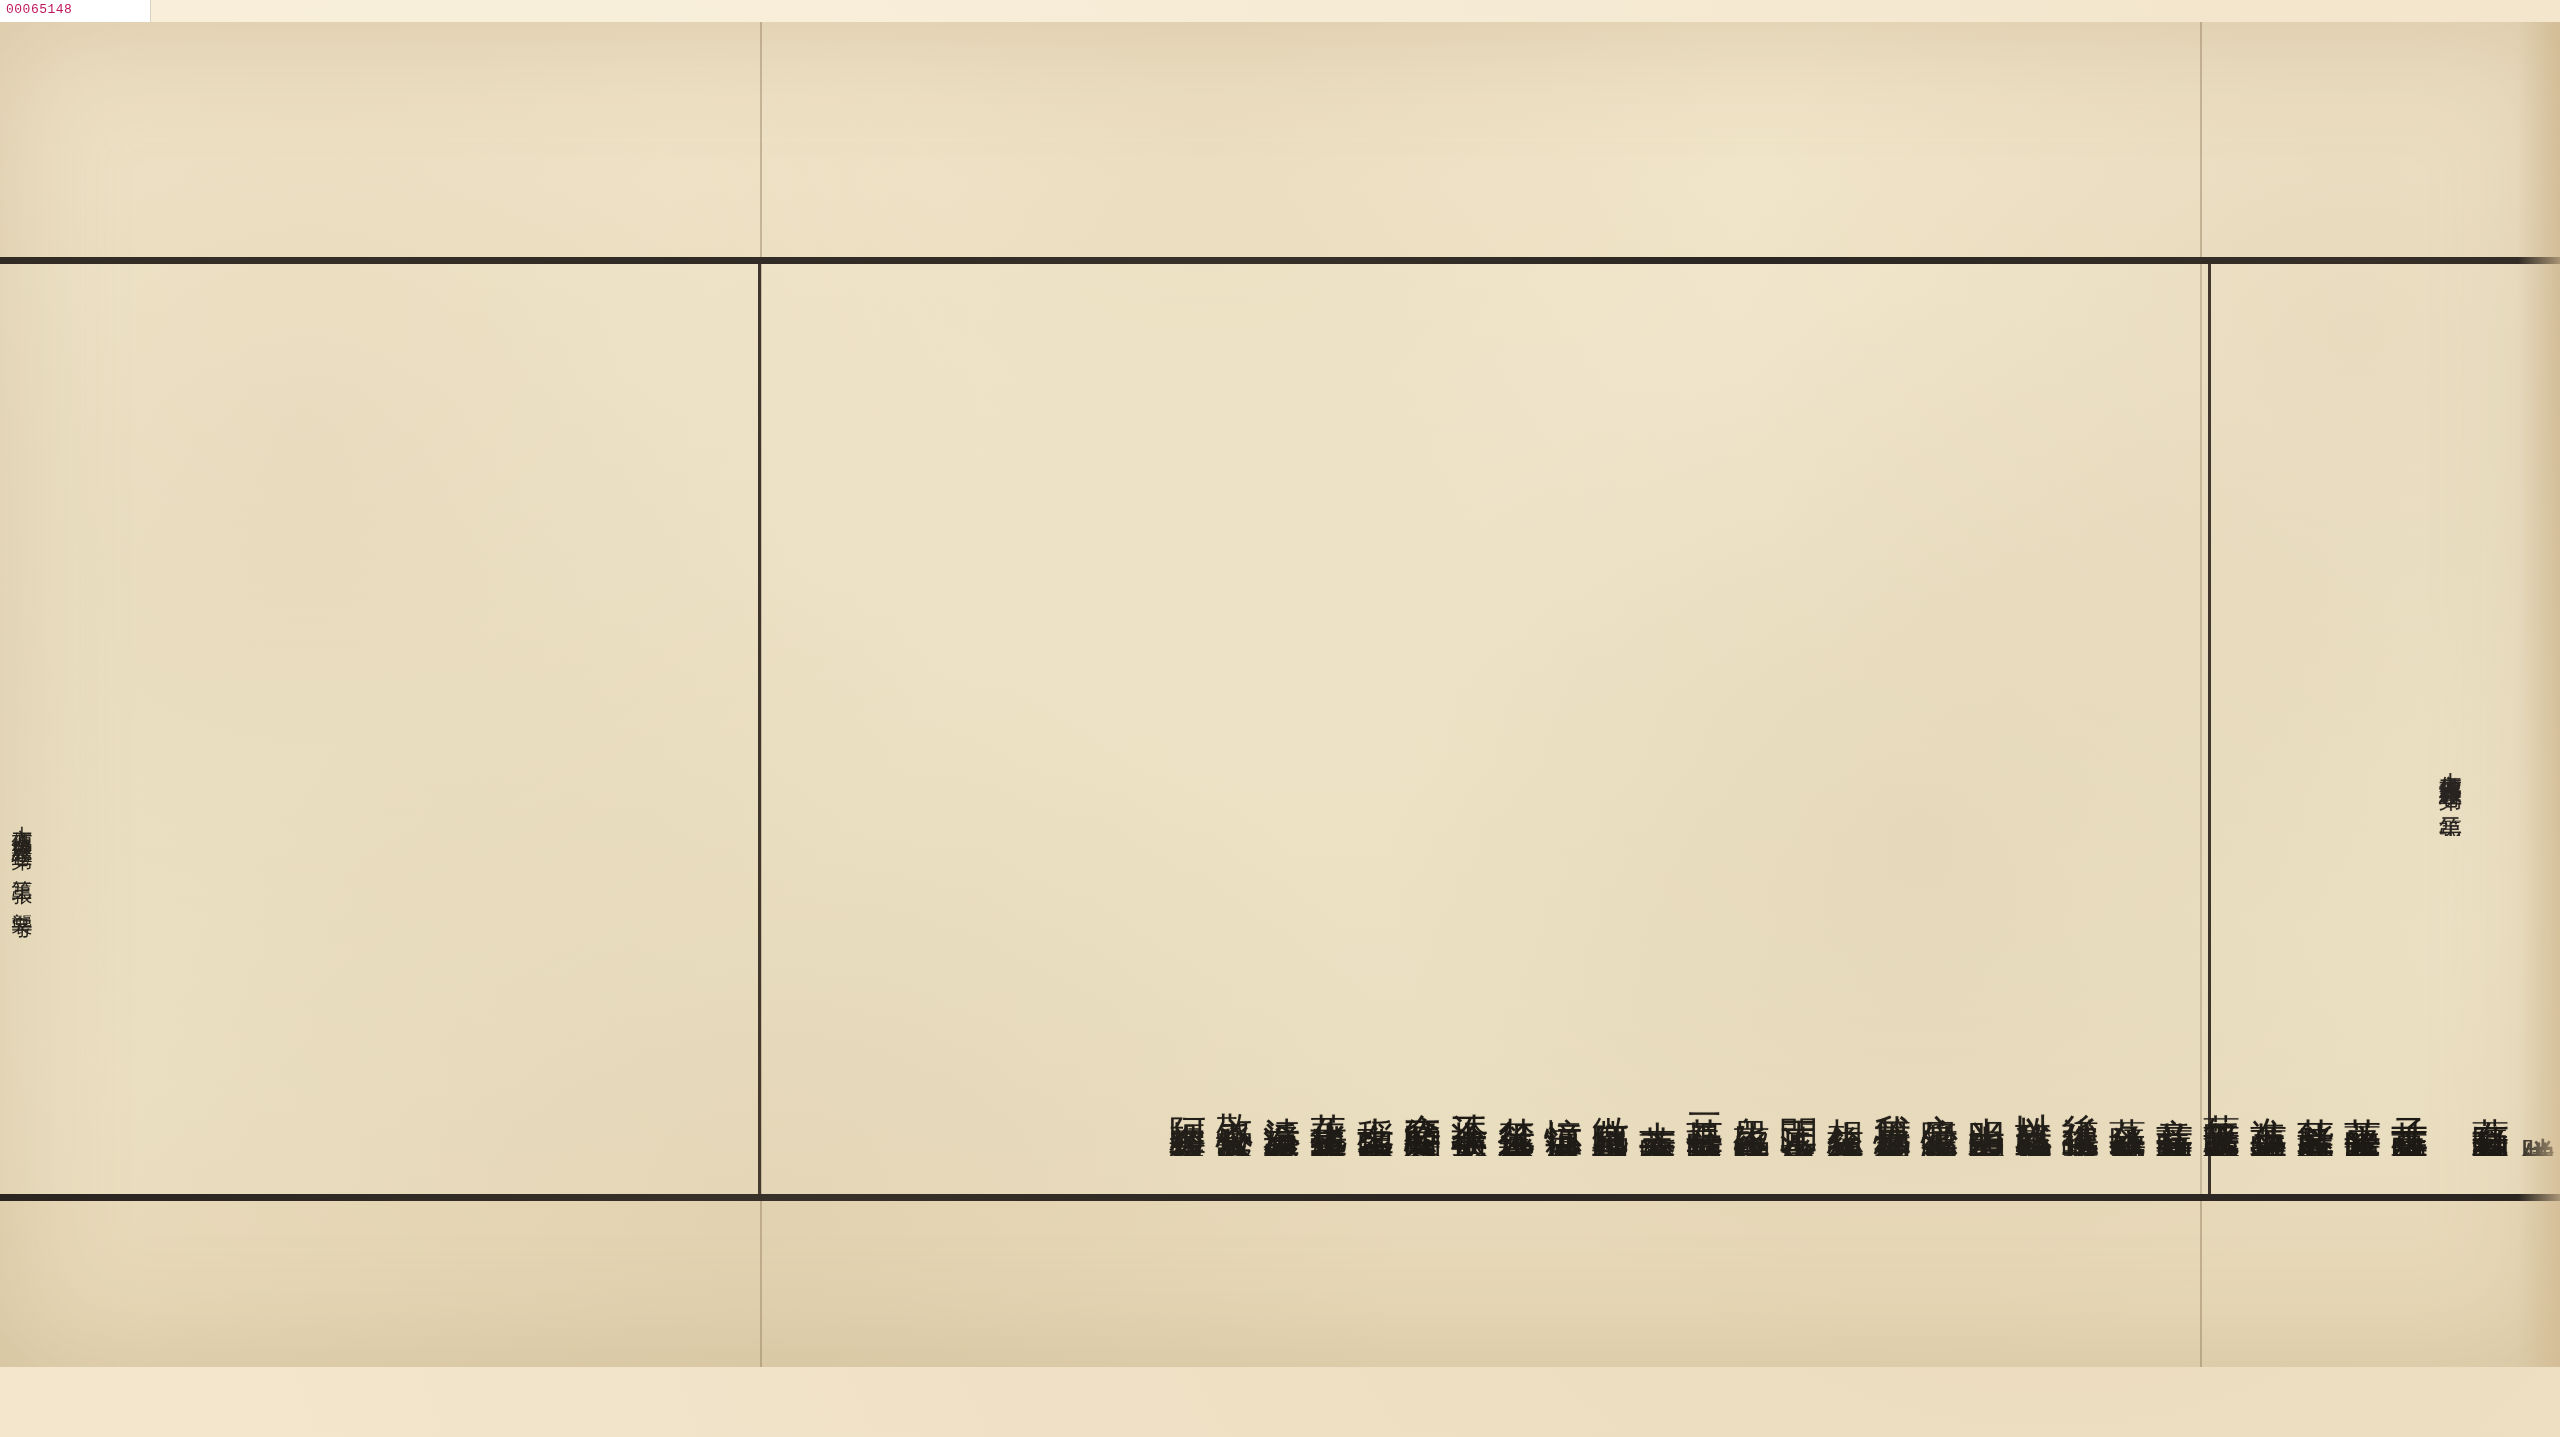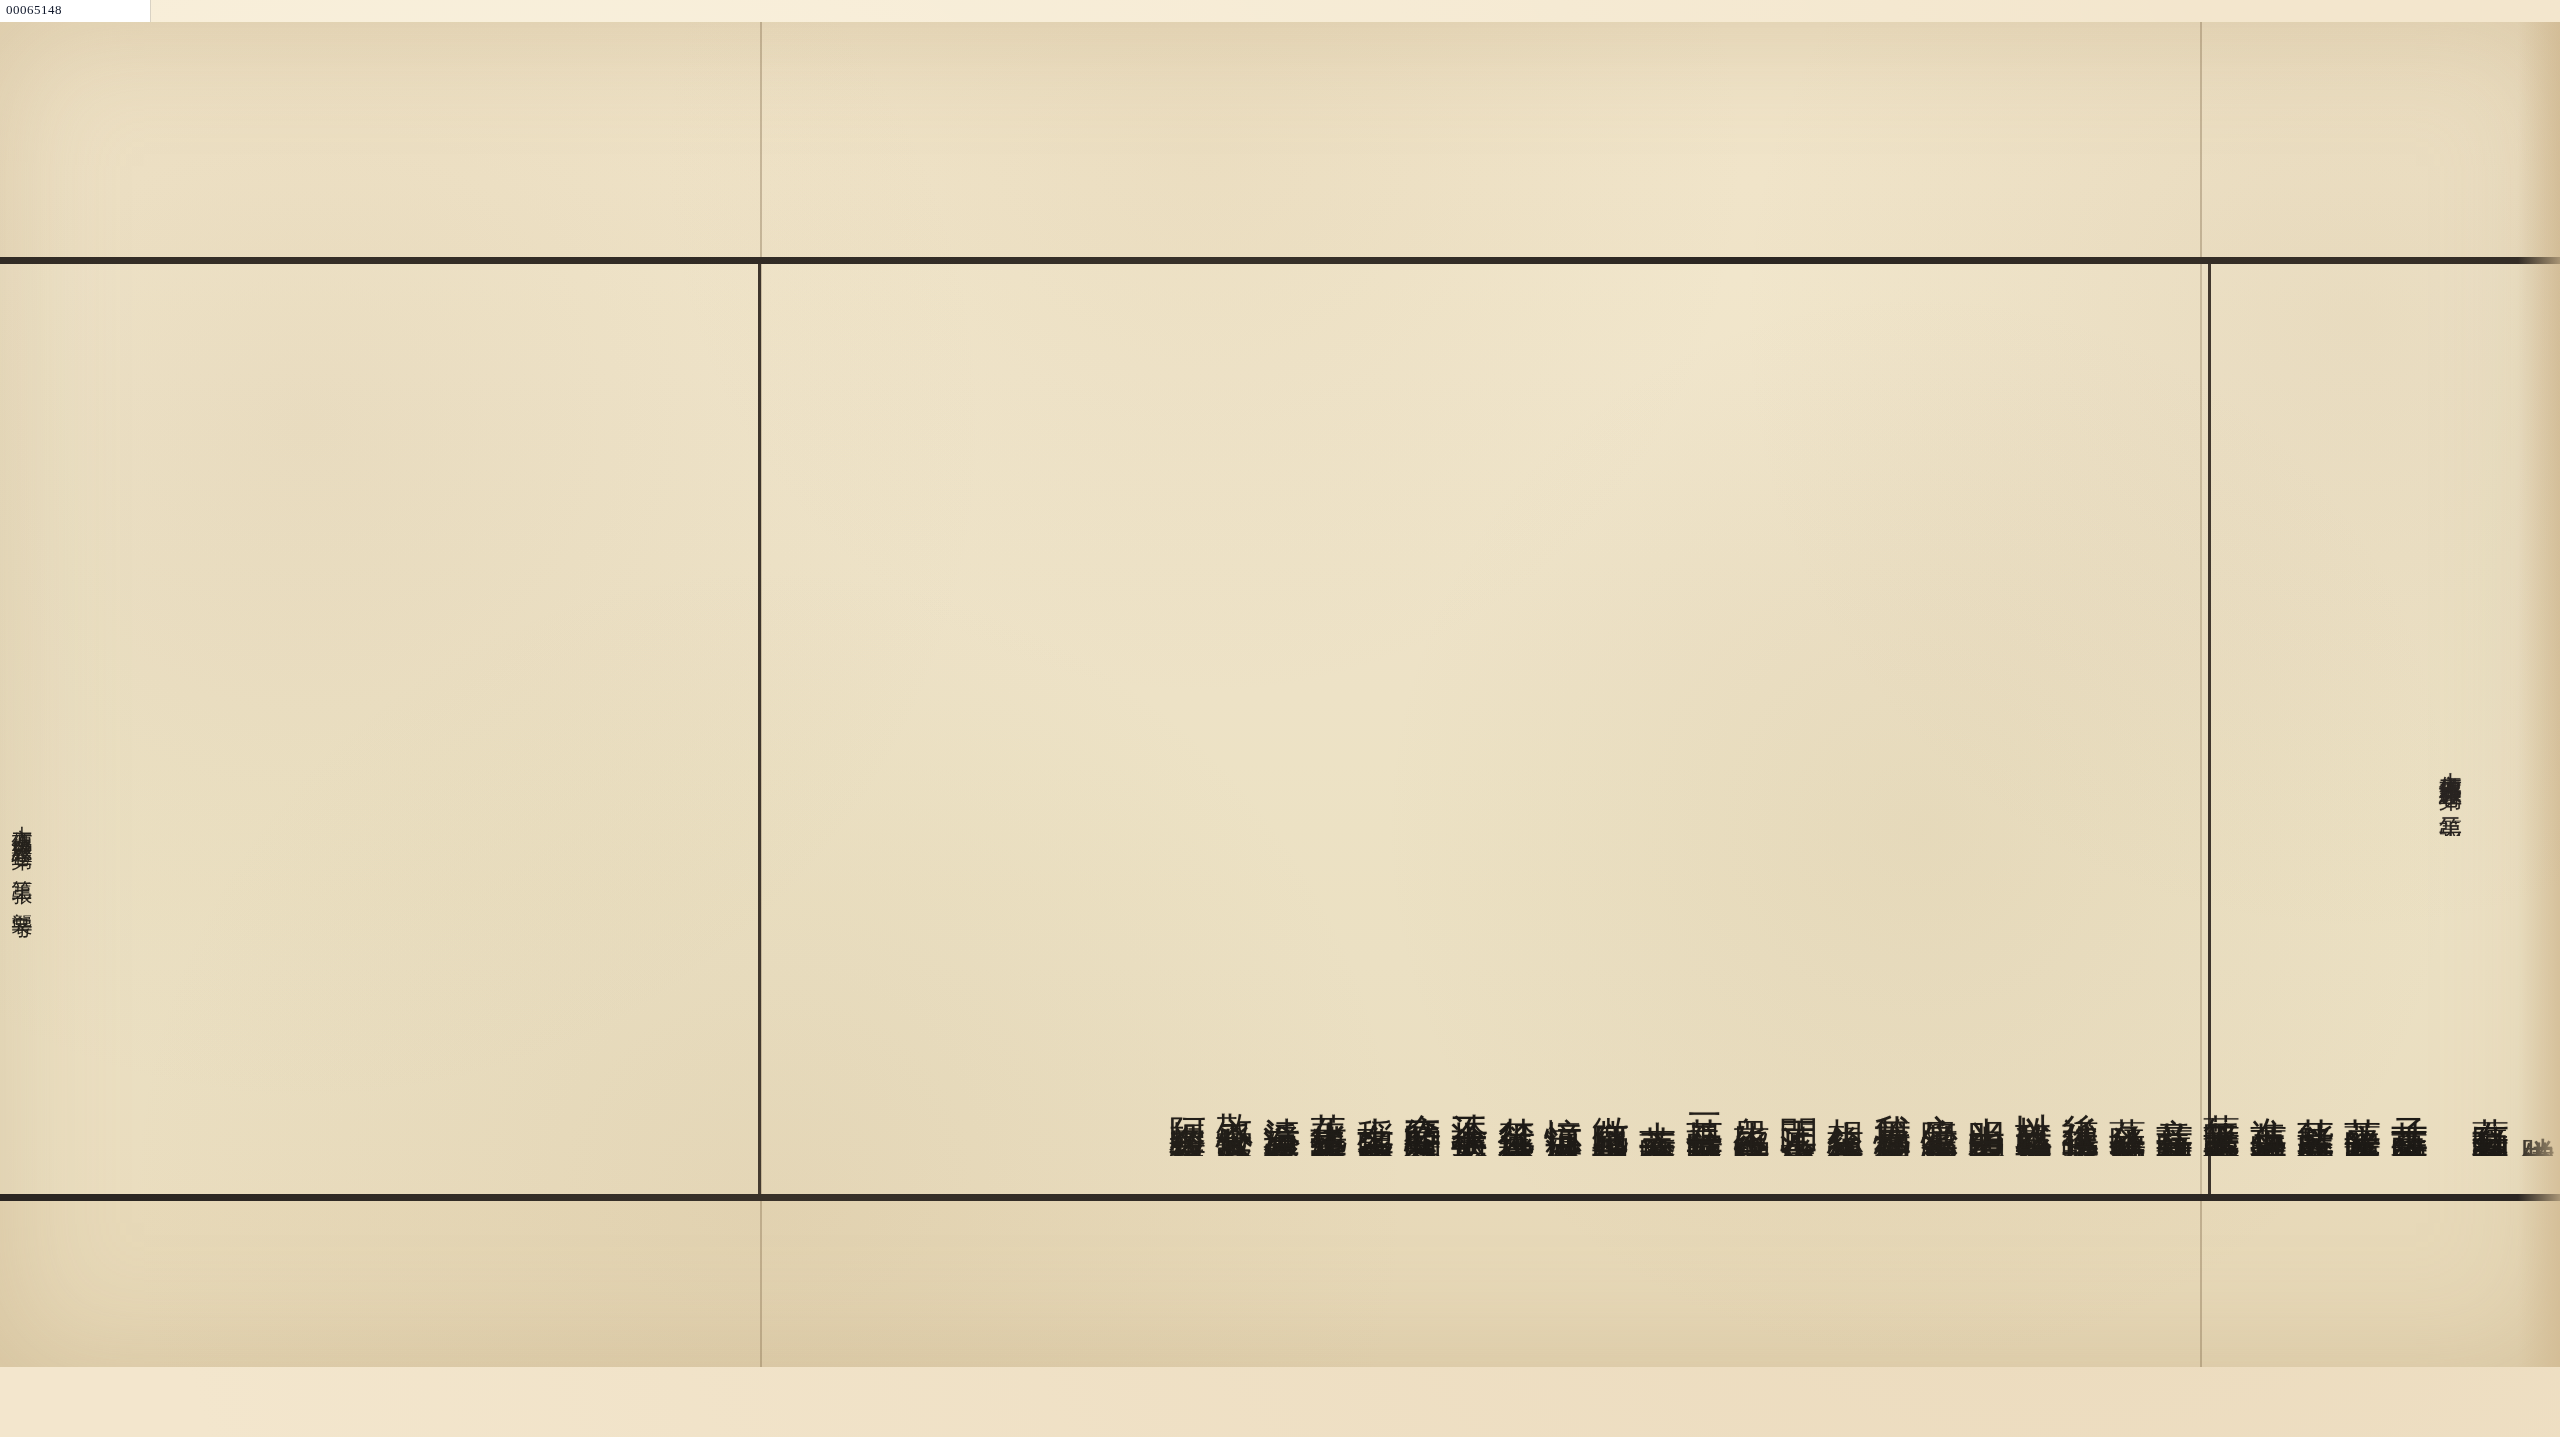--- a/index.html
+++ b/index.html
@@ -33,24 +33,24 @@
     width: 150px;
     height: 22px;
     background: #ffffff;
     border-right: 1px solid #d9d2c4;
     border-bottom: 1px solid #d9d2c4;
   }
   #catalog-number {
     position: absolute;
     left: 6px;
     top: 2px;
-    font-family: Liberation Serif, serif;
+    font-family: Liberation Mono, monospace;
     font-size: 13px;
     letter-spacing: 0.5px;
-    color: #0f172a;
+    color: #be185d;
   }
 
   
   #scroll-sheet {
     position: absolute;
     left: 0;
     top: 22px;
     width: 2560px;
     height: 1345px;
     background:

